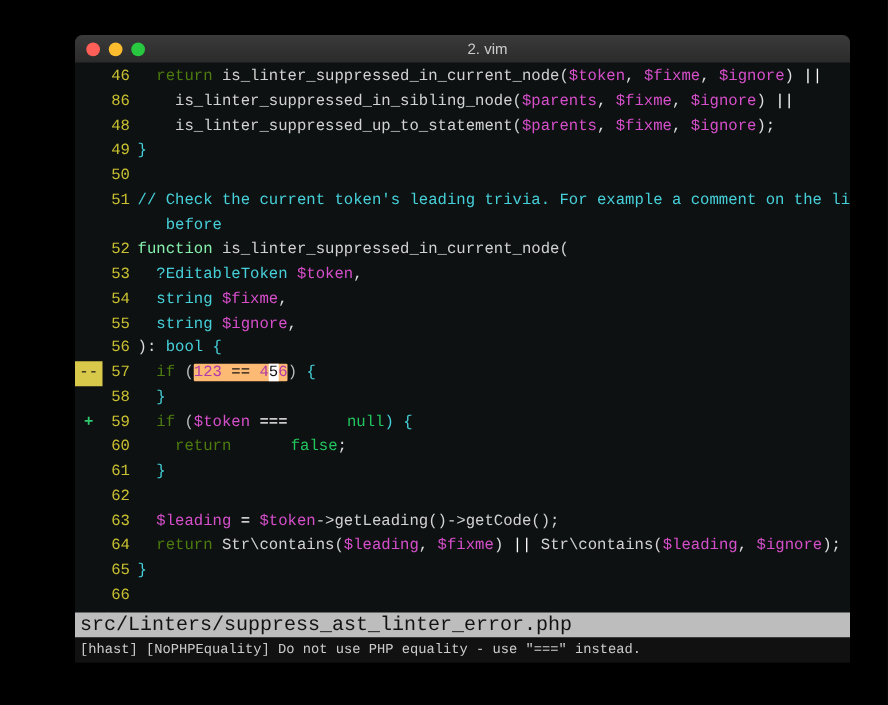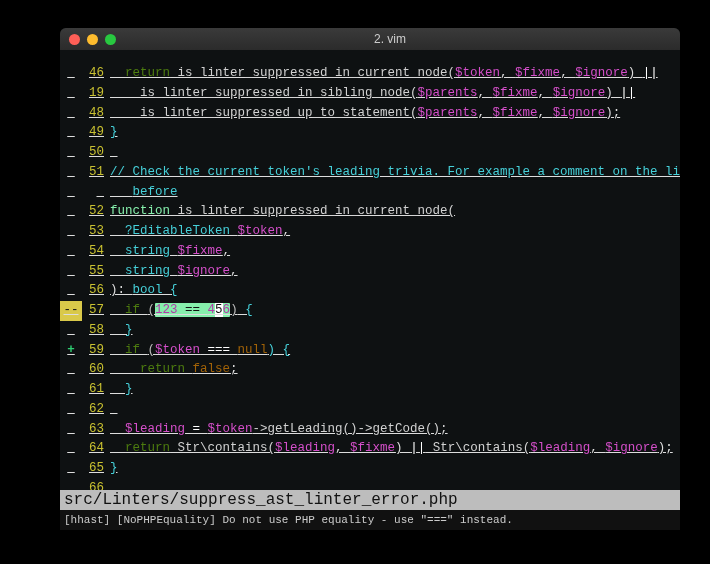--- a/index.html
+++ b/index.html
@@ -41,22 +41,21 @@
     text-align: center;
     font-size: 12px;
     color: #ccc;
     font-family: -apple-system, BlinkMacSystemFont, sans-serif;
     padding-left: 40px;
   }
   .editor {
     background: #0e1112;
     color: #ddd;
     line-height: 1.58;
-    padding-top: 14px;
-    text-decoration: underline;
+    padding-top: 2px;
   }
   .row { display: flex; white-space: pre; }
   .gutter {
     width: 22px;
     min-width: 22px;
     text-align: center;
     color: #fff;
     font-weight: 400;
   }
   .sign-mod { background: #d9c94a; color: #111; }
@@ -72,24 +71,24 @@
   
   .kw { color: #86efac; }
   .fn { color: #d2d2d2; }
   .type { color: #46d0d9; }
   .var { color: #d54fca; }
   .num { color: #d54fca; }
   .op { color: #fff; }
   .paren { color: #bbb; }
   .brace { color: #46d0d9; }
   .comment { color: #46d0d9; }
-  .bool { color: #a16207; }
+  .bool { color: #22c55e; margin-left: 40px; }
   .pipe { color: #fff; }
   .hl {
-    background: #86efac;
+    background: #fdba74;
     color: #111;
     border-radius: 1px;
   }
   .hl .op { color: #111; }
   .hl .num { color: #b23aa9; }
   .ret { color: #4d7c0f; }
   .at { color: #46d0d9; }
   .statusbar {
     background: #bdbdbd;
     color: #111;
@@ -128,21 +127,21 @@
   <div class="editor">
 
     <div class="row">
       <span class="gutter"> </span>
       <span class="linenum">46</span>
       <span class="code"><span>  </span><span class="ret">return</span><span class="fn"> is_linter_suppressed_in_current_node(</span><span class="var">$token</span><span>, </span><span class="var">$fixme</span><span>, </span><span class="var">$ignore</span><span>) </span><span class="pipe">||</span></span>
     </div>
 
     <div class="row">
       <span class="gutter"> </span>
-      <span class="linenum">19</span>
+      <span class="linenum">86</span>
       <span class="code"><span>    </span><span class="fn">is_linter_suppressed_in_sibling_node(</span><span class="var">$parents</span><span>, </span><span class="var">$fixme</span><span>, </span><span class="var">$ignore</span><span>) </span><span class="pipe">||</span></span>
     </div>
 
     <div class="row">
       <span class="gutter"> </span>
       <span class="linenum">48</span>
       <span class="code"><span>    </span><span class="fn">is_linter_suppressed_up_to_statement(</span><span class="var">$parents</span><span>, </span><span class="var">$fixme</span><span>, </span><span class="var">$ignore</span><span>);</span></span>
     </div>
 
     <div class="row">

